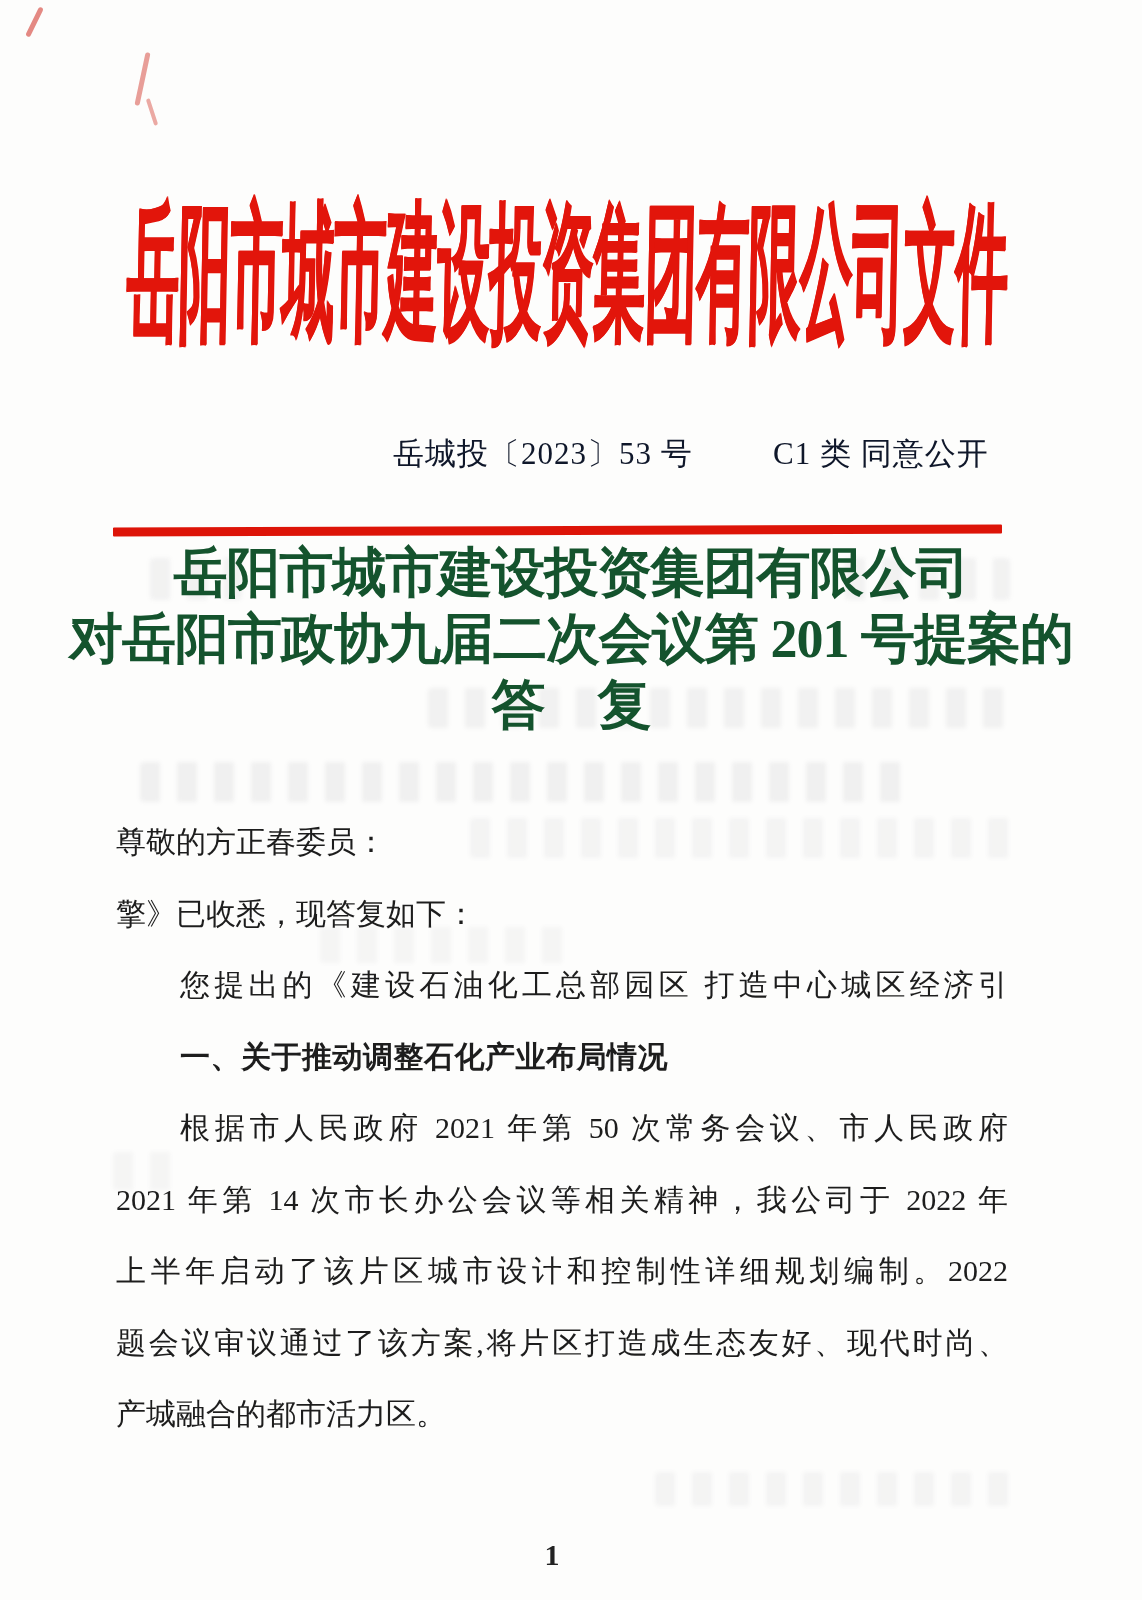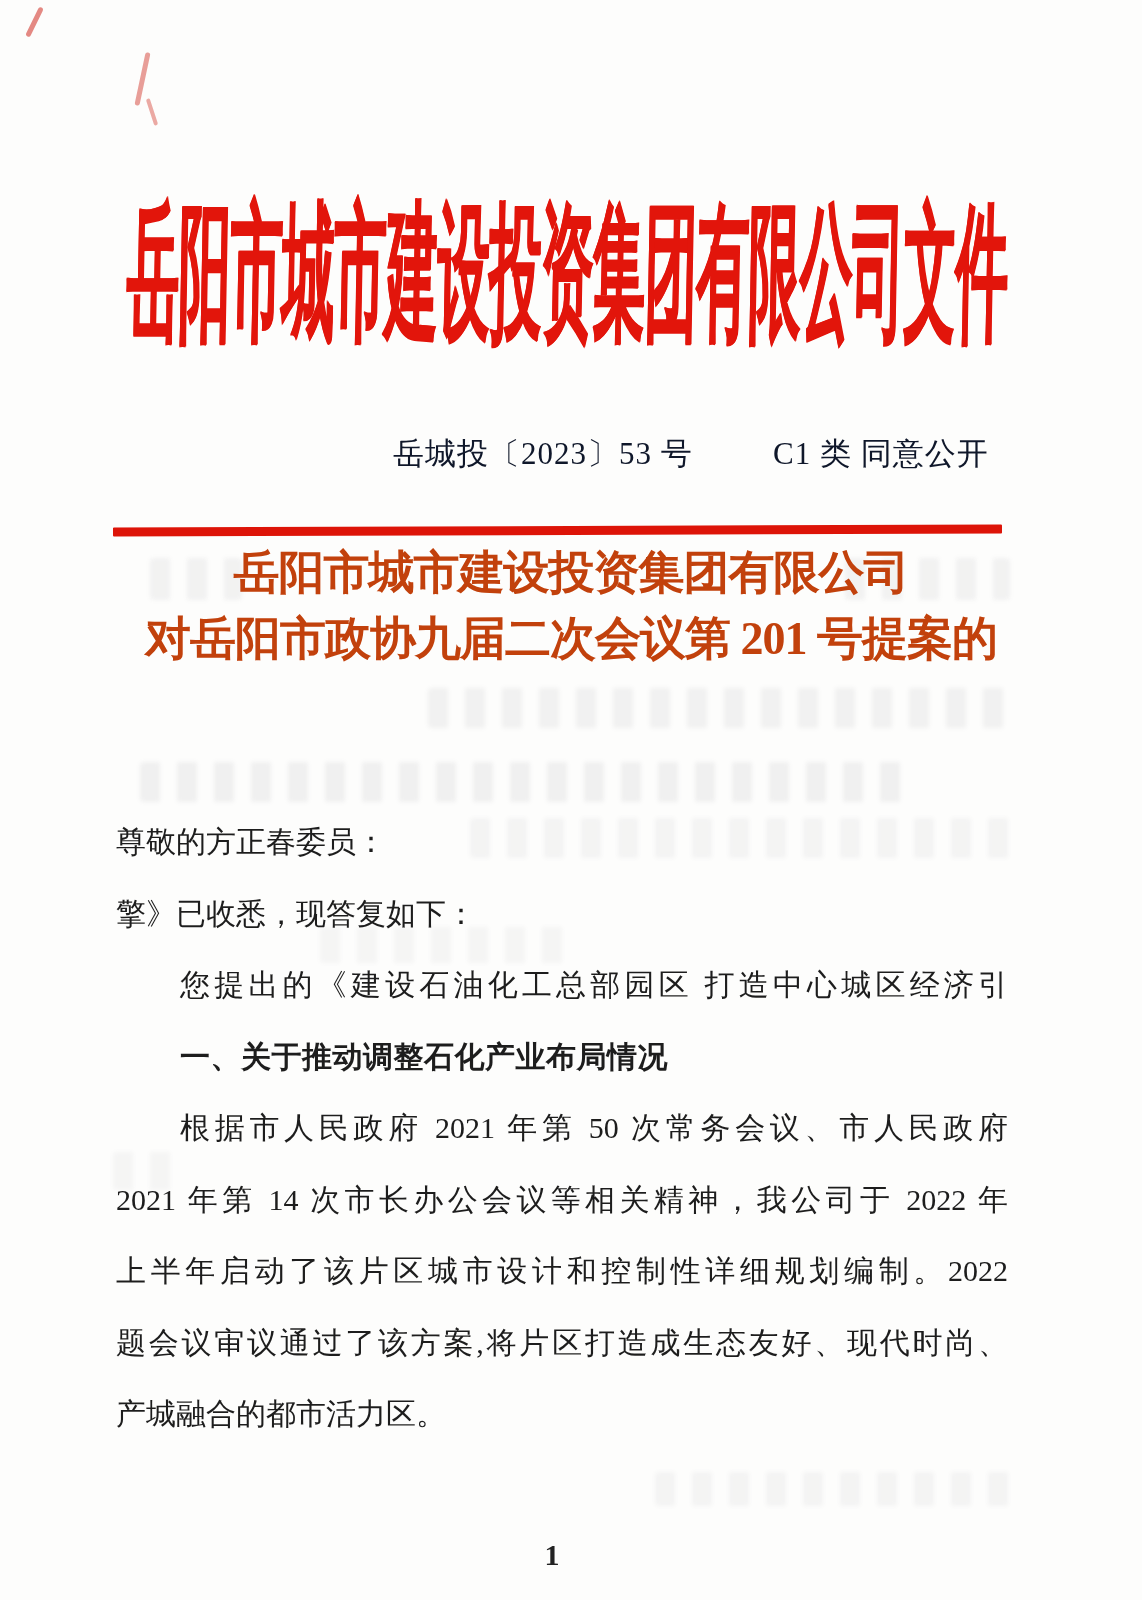--- a/index.html
+++ b/index.html
@@ -47,25 +47,25 @@
     width:889px;height:9px;
     transform:rotate(-0.2deg);
     border-radius:1px;
   }
 
   
   .doc-title{
     position:absolute;
     left:0;top:540px;width:1142px;
     text-align:center;
-    font-size:46px;
+    font-size:54px;
     font-weight:bold;
     line-height:66px;
     letter-spacing:-1px;
-    color:#c2410c;
+    color:#14532d;
   }
 
   
   .body-text{
     position:absolute;
     left:116px;top:806px;
     width:892px;
     font-size:30px;
     line-height:71.5px;
   }
@@ -139,20 +139,21 @@
   <div class="smudge s3"></div>
   <div class="smudge s4"></div>
   <div class="smudge s5"></div>
   <div class="smudge s6"></div>
   <div class="smudge s7"></div>
   <div class="smudge s8"></div>
 
   <div class="doc-title">
     <div>岳阳市城市建设投资集团有限公司</div>
     <div>对岳阳市政协九届二次会议第 201 号提案的</div>
+    <div>答　复</div>
   </div>
 
   <div class="body-text">
       <div class="bline plain">尊敬的方正春委员：</div>
       <div class="bline plain">擎》已收悉，现答复如下：</div>
       <div class="bline indent justify">您提出的《建设石油化工总部园区 打造中心城区经济引</div>
       <div class="bline indent heading">一、关于推动调整石化产业布局情况</div>
       <div class="bline indent justify">根据市人民政府 2021 年第 50 次常务会议、市人民政府</div>
       <div class="bline justify">2021 年第 14 次市长办公会议等相关精神，我公司于 2022 年</div>
       <div class="bline justify">上半年启动了该片区城市设计和控制性详细规划编制。2022</div>

